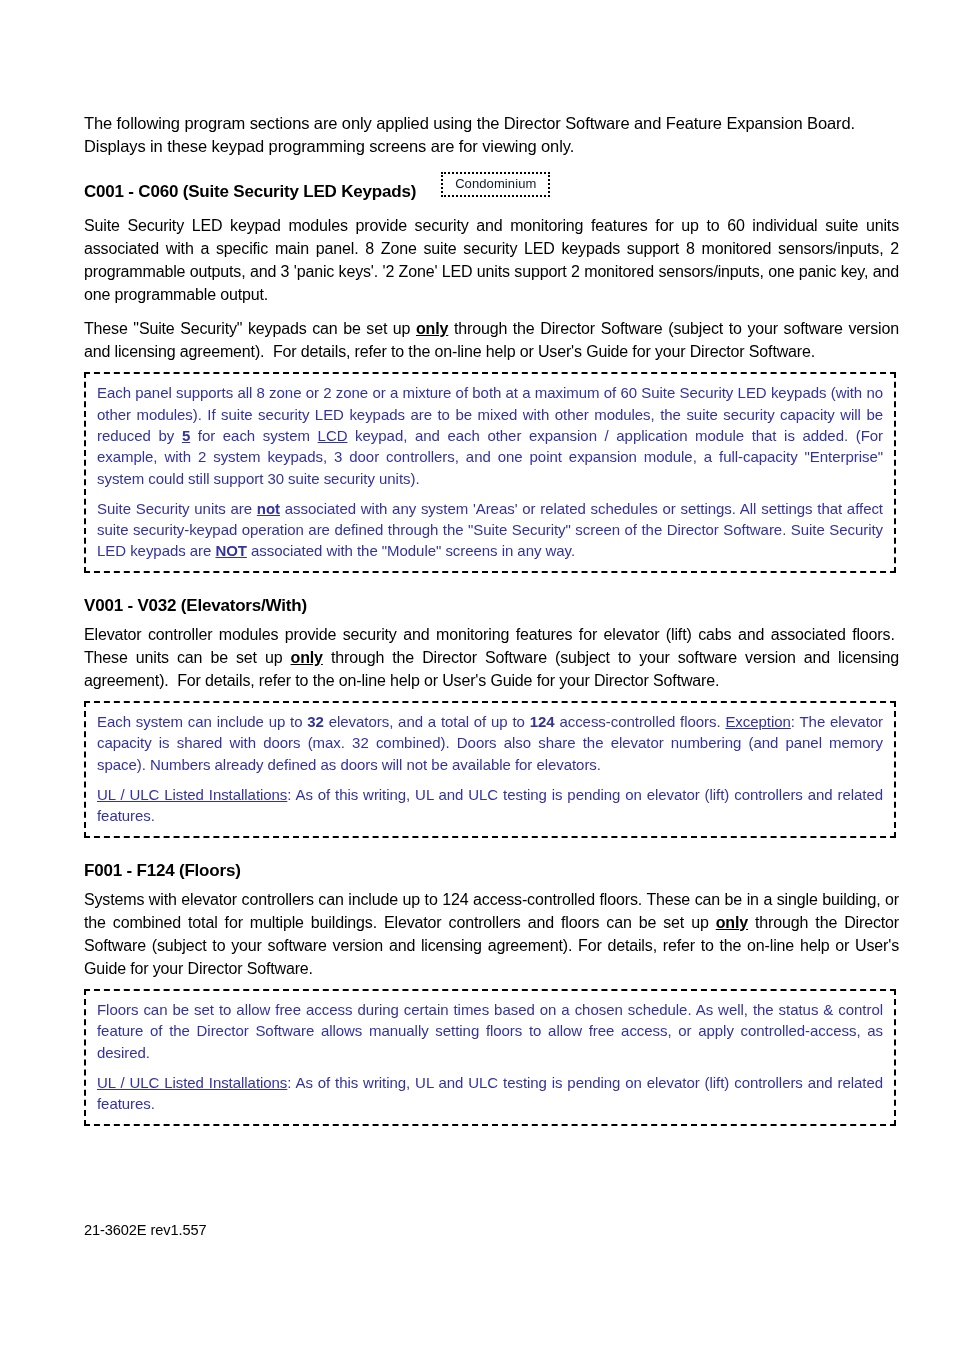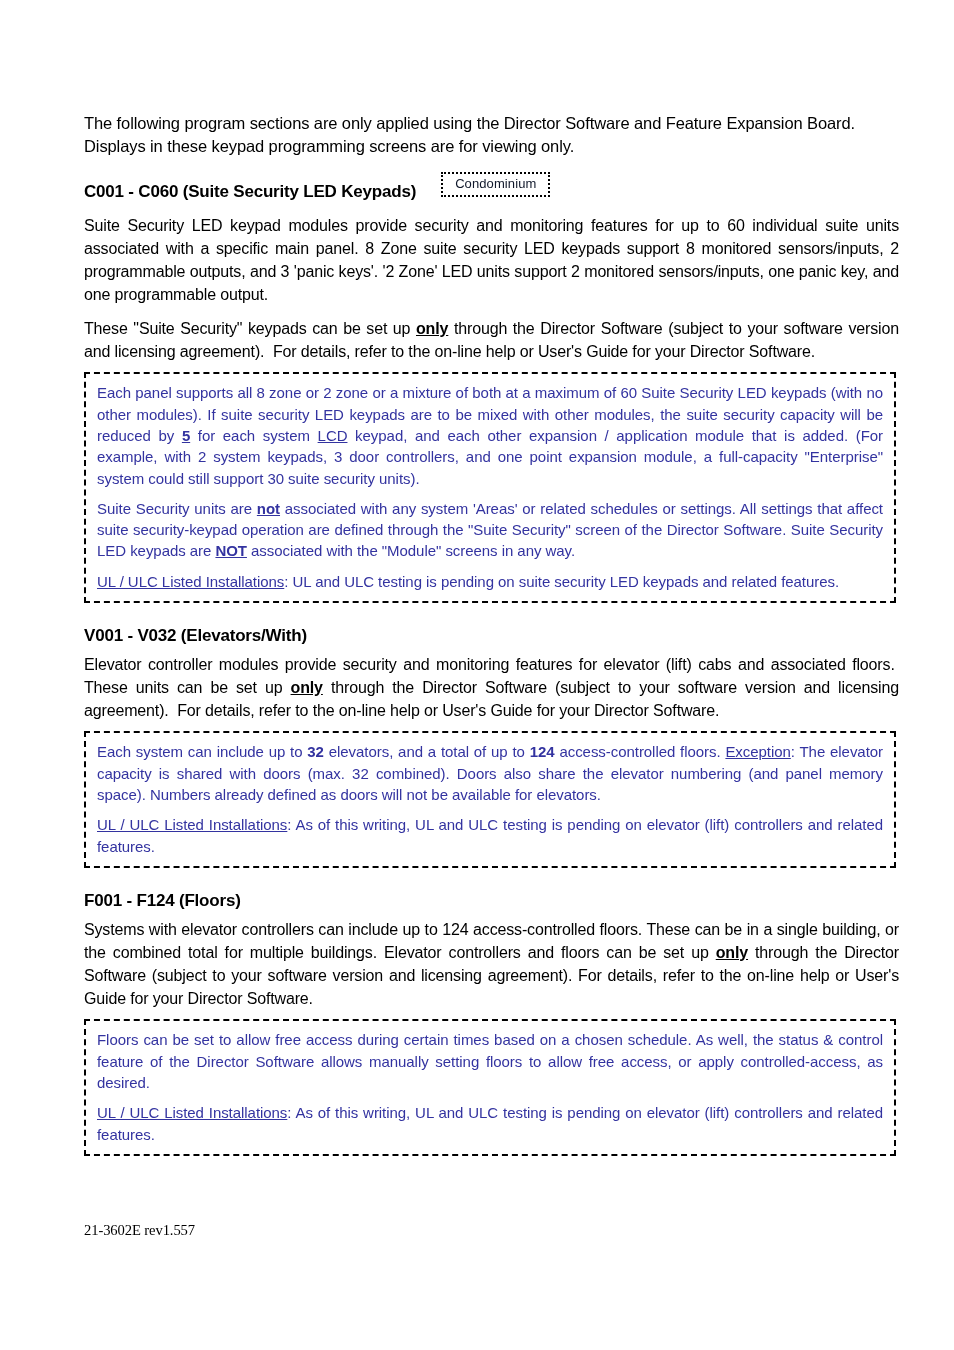--- a/index.html
+++ b/index.html
@@ -100,21 +100,20 @@
   .footer {
     position: absolute;
     left: 84px;
     top: 1222px;
     width: 816px;
     font-size: 14.6px;
     color: #000000;
     display: flex;
     align-items: flex-end;
     letter-spacing: -0.1px;
-    font-family: Liberation Serif, serif;
   }
   .footer .left { flex: 0 0 auto; }
   .footer .center {
     flex: 1 1 auto;
     text-align: center;
     padding-left: 6px;
   }
   .footer .right { flex: 0 0 auto; }
   u { text-decoration: underline; }
 </style>
@@ -134,21 +133,20 @@
 
     <p class="body-par">Suite Security LED keypad modules provide security and monitoring features for up to 60 individual suite units associated with a specific main panel.  8 Zone suite security LED keypads support 8 monitored sensors/inputs, 2 programmable outputs, and 3 'panic keys'.  '2 Zone' LED units support 2 monitored sensors/inputs, one panic key, and one programmable output.</p>
 
     <p class="body-par tight">These "Suite Security" keypads can be set up <b><u>only</u></b> through the Director Software (subject to your software version and licensing agreement).&nbsp; For details, refer to the on-line help or User's Guide for your Director Software.</p>
 
     <div class="note-box">
       <p><span>Each panel supports all 8 zone or 2 zone or a mixture of both at a maximum of 60 Suite Security LED keypads (with no other modules).  If suite security LED keypads are to be mixed with other modules, the suite security capacity will be reduced by </span><b class="u">5</b><span> for each system </span><span class="u">LCD</span><span> keypad, and each other expansion / application module that is added.  (For example, with 2 system keypads, 3 door controllers, and one point expansion module, a full-capacity "Enterprise" system could still support 30 suite security units).</span></p>
 
       <p><span>Suite Security units are </span><b class="u">not</b><span> associated with any system 'Areas' or related schedules or settings.  All settings that affect suite security-keypad operation are defined through the "Suite Security" screen of the Director Software.  Suite Security LED keypads are </span><b class="u">NOT</b><span> associated with the "Module" screens in any way.</span></p>
 
-      <p class="ul-line"><span class="u">UL / ULC Listed Installations</span><span>:  UL and ULC testing is pending on suite security LED keypads and related features.</span></p>
     </div>
 
     <div class="section-head">
       <span>V001 - V032 (Elevators/With)</span>
     </div>
 
     <p class="body-par tight">Elevator controller modules provide security and monitoring features for elevator (lift) cabs and associated floors.&nbsp; These units can be set up <b><u>only</u></b> through the Director Software (subject to your software version and licensing agreement).&nbsp; For details, refer to the on-line help or User's Guide for your Director Software.</p>
 
     <div class="note-box">
       <p><span>Each system can include up to </span><b>32</b><span> elevators, and a total of up to </span><b>124</b><span> access-controlled floors.  </span><span class="u">Exception</span><span>:  The elevator capacity is shared with doors (max. 32 combined).   Doors also share the elevator numbering (and panel memory space).   Numbers already defined as doors will not be available for elevators.</span></p>

